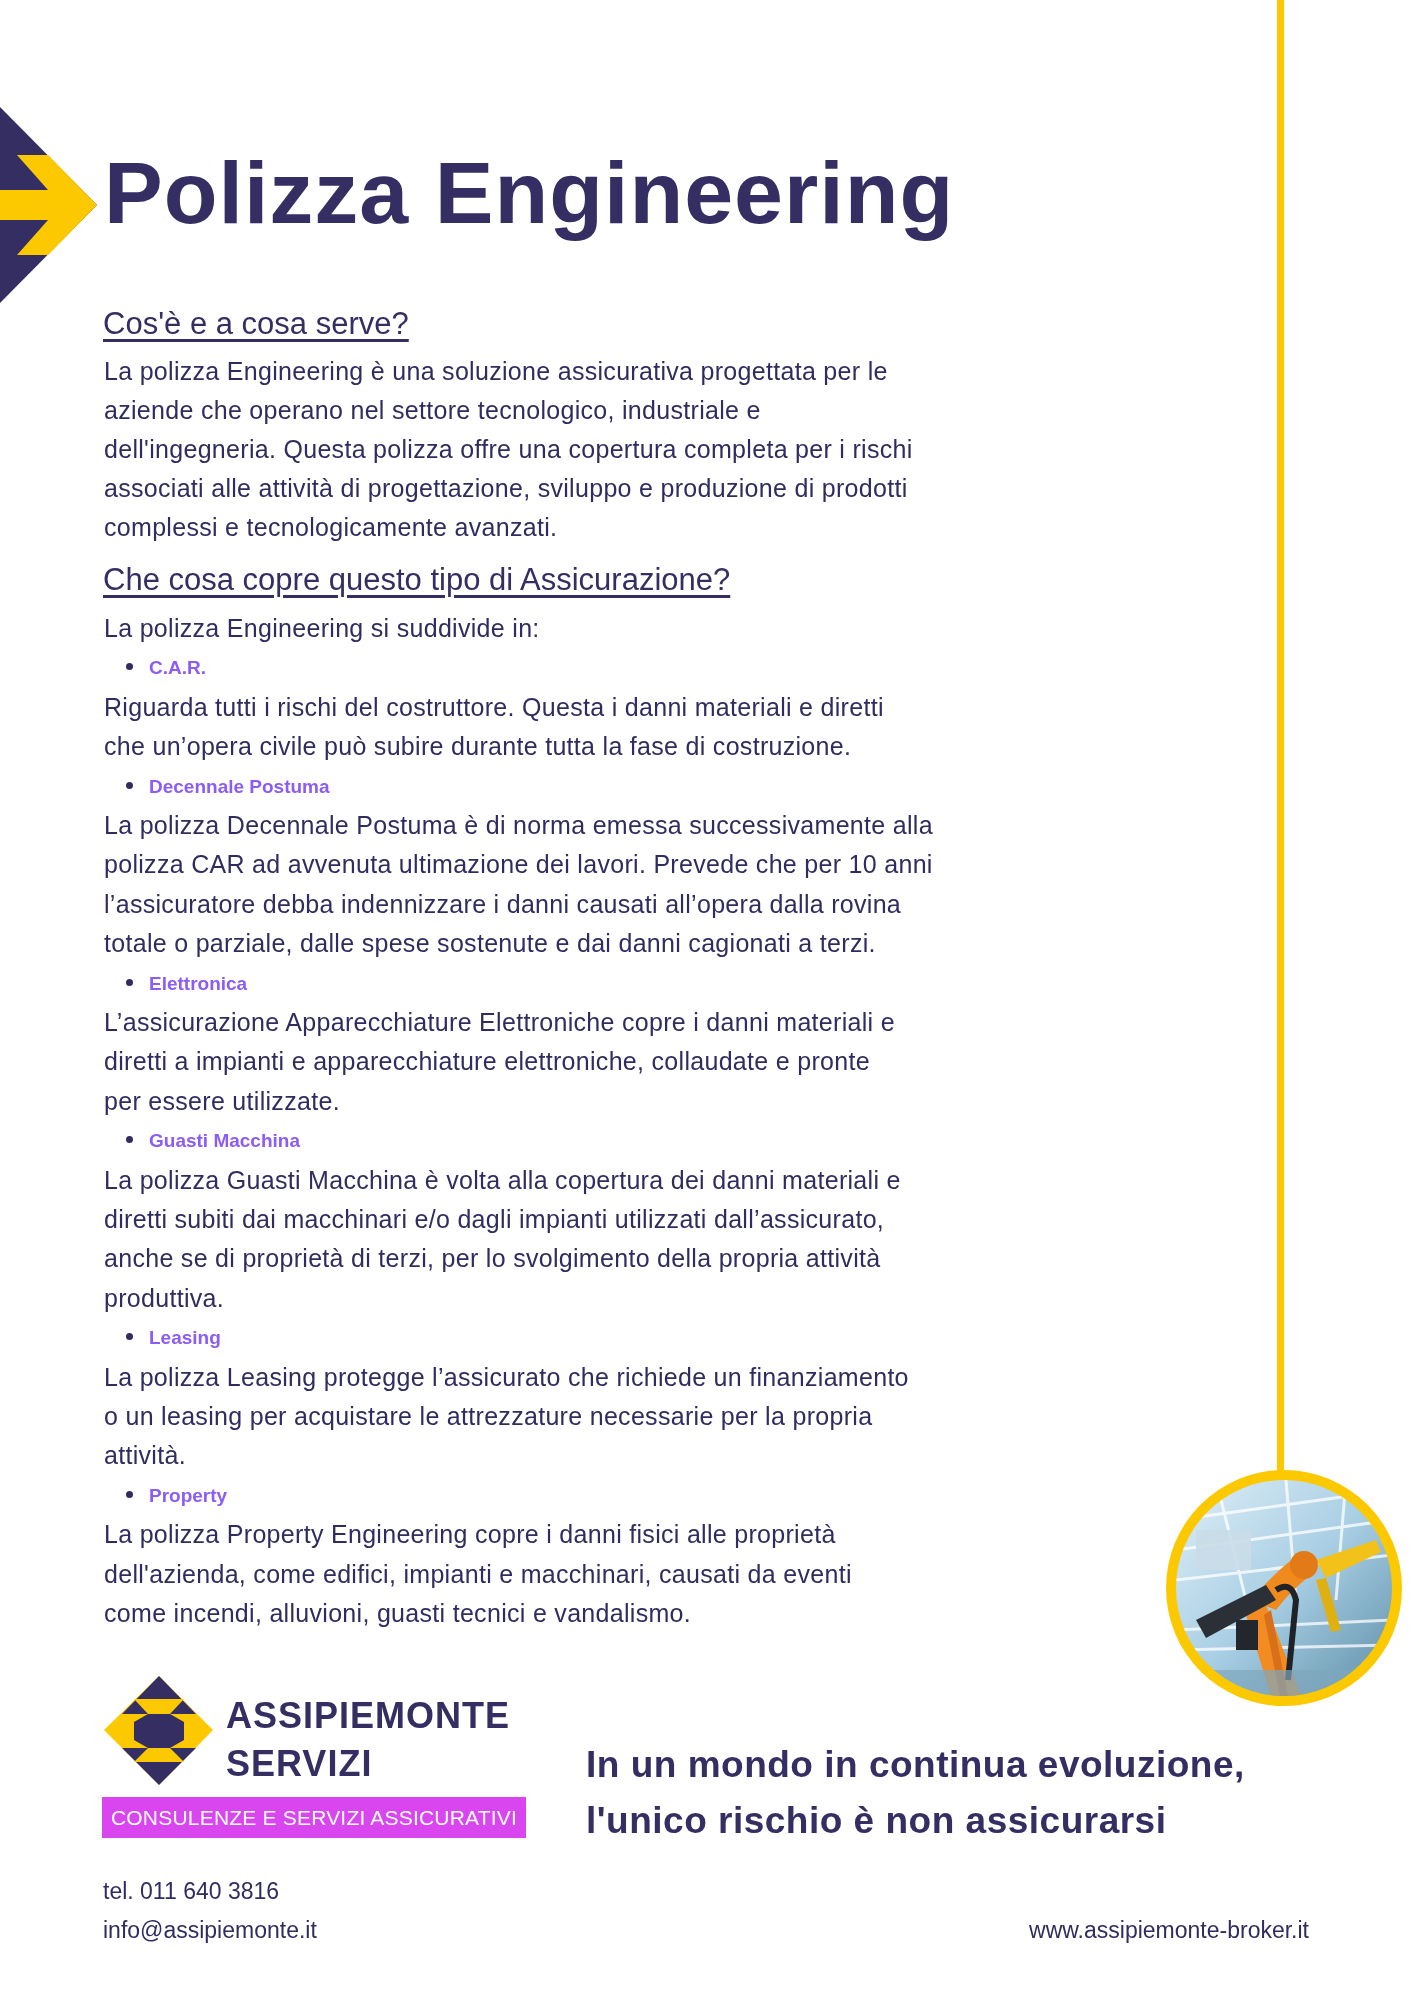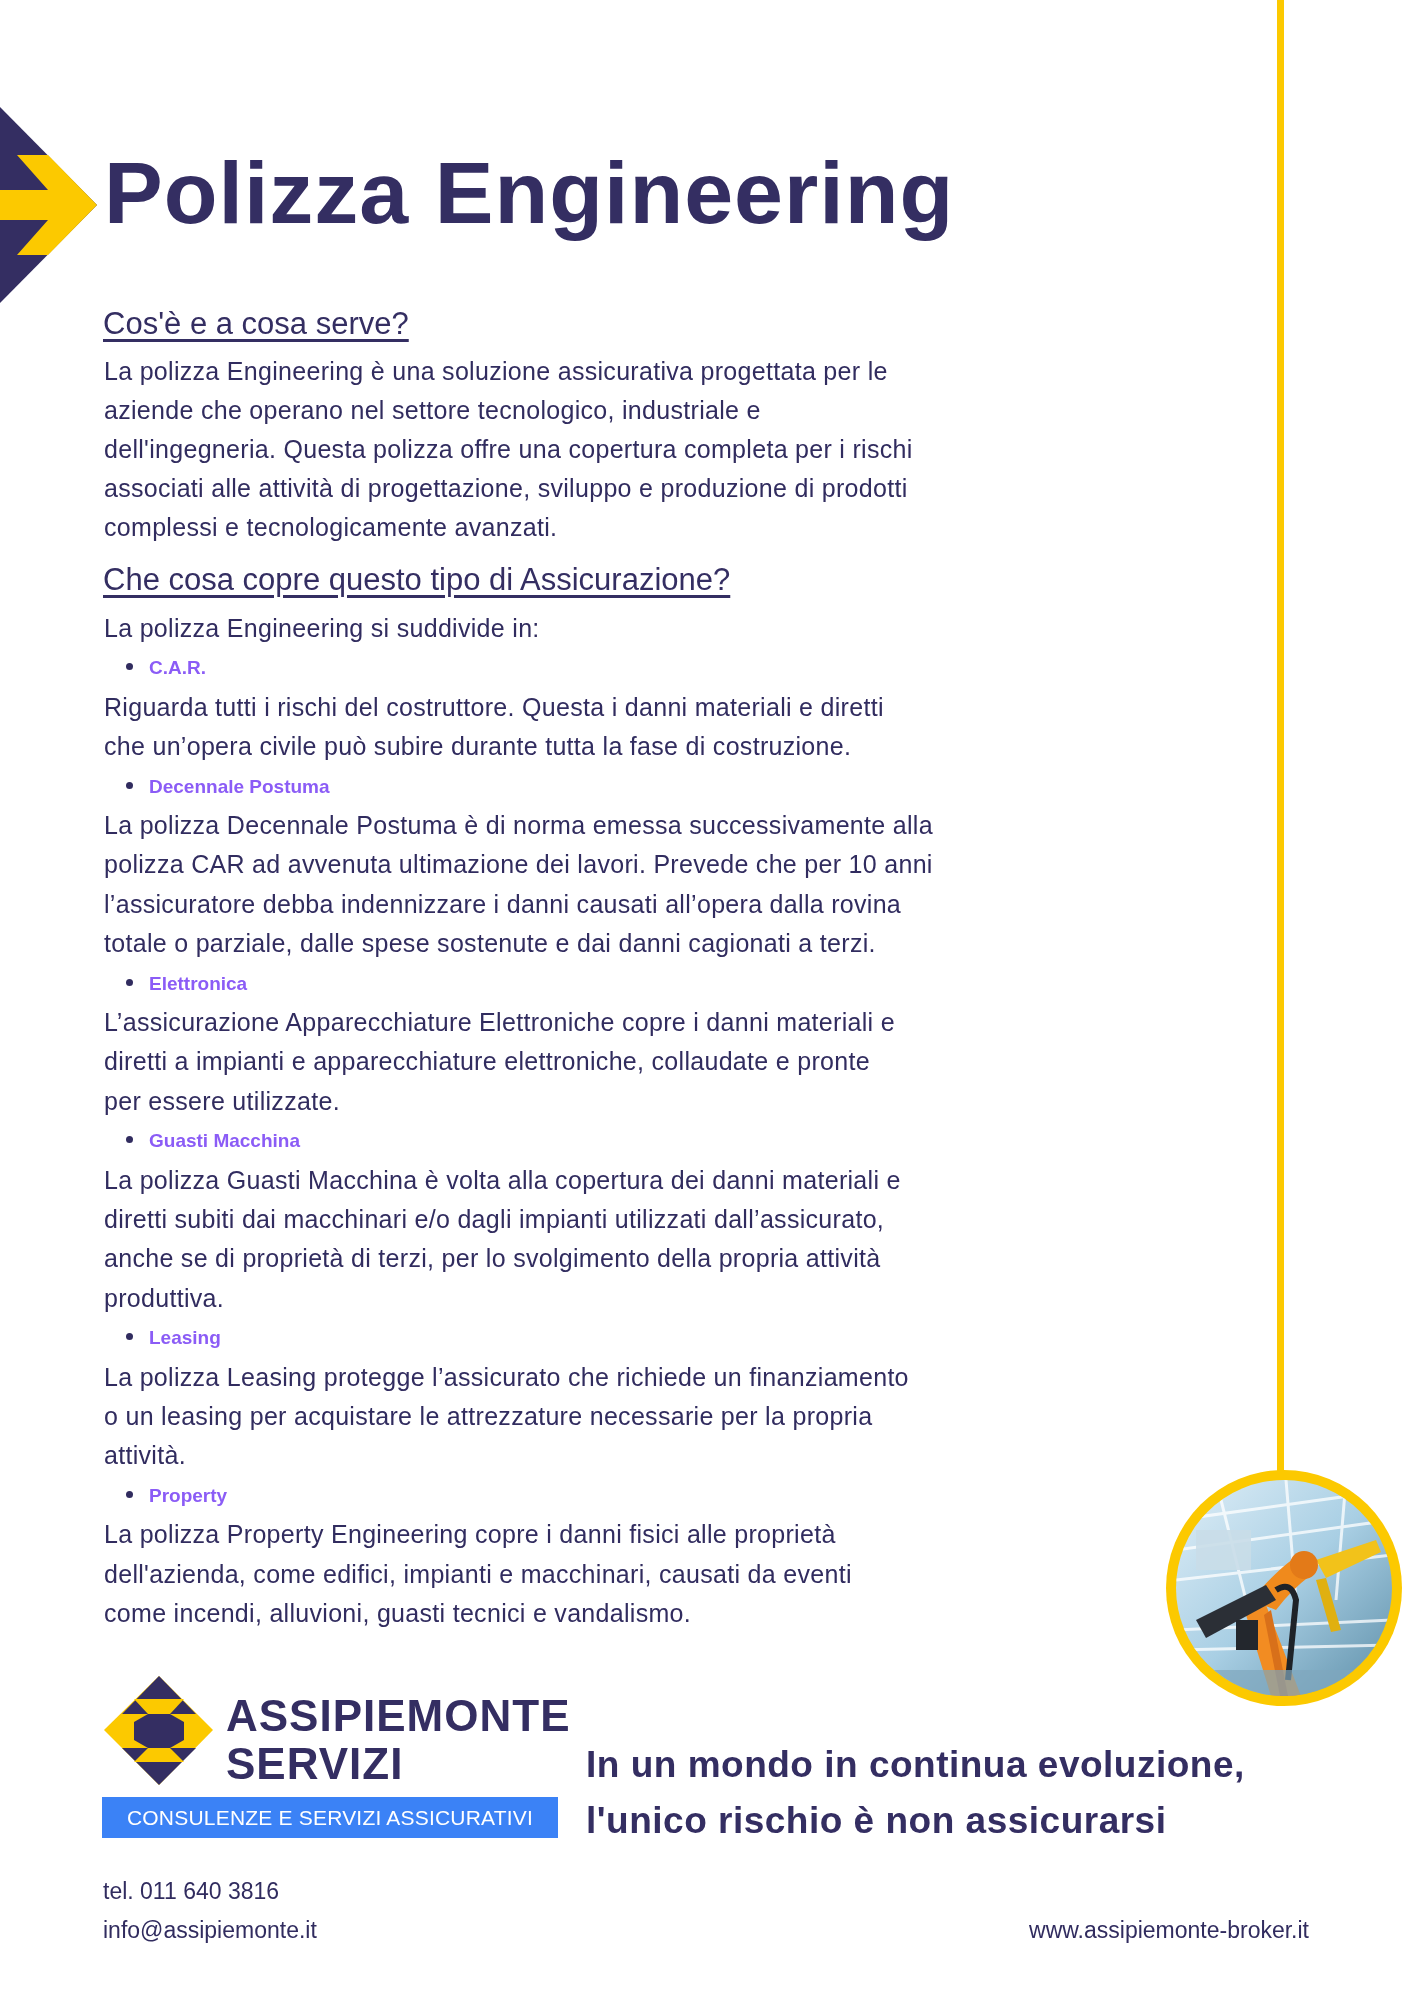--- a/index.html
+++ b/index.html
@@ -8,22 +8,22 @@
   .title { left: 104px; top: 138px; font-size: 88px; font-weight: bold; color: #342e62; letter-spacing: 1px; line-height: 110px; }
   .h2 { left: 103px; font-size: 31px; color: #342e62; text-decoration: underline; text-decoration-thickness: 3px; text-underline-offset: 5px; line-height: 40px; }
   .line { left: 104px; font-size: 25px; line-height: 39px; color: #312c5f; letter-spacing: 0.3px; }
   .bullet { left: 126px; font-size: 19px; font-weight: bold; line-height: 39px; color: #8b5cf6; }
   .bullet .dot { display: inline-block; width: 7px; height: 7px; border-radius: 50%; background: #312c5f; margin-right: 16px; vertical-align: middle; position: relative; top: -2px; }
   .vline { position: absolute; left: 1277px; top: 0; width: 7px; height: 1472px; background: #fcc900; }
   .circle { position: absolute; left: 1166px; top: 1470px; width: 236px; height: 236px; border-radius: 50%; background: #fcc900; }
   .circle-inner { position: absolute; left: 10px; top: 10px; width: 216px; height: 216px; border-radius: 50%; overflow: hidden; }
   .tagline { left: 586px; font-size: 37px; font-weight: bold; color: #342e62; line-height: 50px; letter-spacing: 0.5px; }
   .contact { font-size: 23px; color: #312c5f; line-height: 32px; }
-  .logo-text { left: 226px; font-size: 44px; font-weight: bold; color: #342e62; line-height: 48px; letter-spacing: 1px; }
-  .logo-band { position: absolute; left: 102px; top: 1797px; width: 456px; height: 41px; background: #3b82f6; color: #ffffff; font-size: 21px; line-height: 41px; text-align: center; letter-spacing: 0.2px; }
+  .logo-text { left: 226px; font-size: 36px; font-weight: bold; color: #342e62; line-height: 48px; letter-spacing: 1px; }
+  .logo-band { position: absolute; left: 102px; top: 1797px; width: 424px; height: 41px; background: #d946ef; color: #ffffff; font-size: 21px; line-height: 41px; text-align: center; letter-spacing: 0.2px; }
 </style>
 </head>
 <body>
 
 <svg style="position:absolute;left:0;top:105px;" width="100" height="200" viewBox="0 0 100 200">
   <polygon points="0,2 97,100 0,198" fill="#342e62"></polygon>
   <polygon points="17,50 48,50 97,100 48,150 17,150 48,115 0,115 0,85 48,85" fill="#fcc900"></polygon>
 </svg>
 
 <div class="abs title">Polizza Engineering</div>

